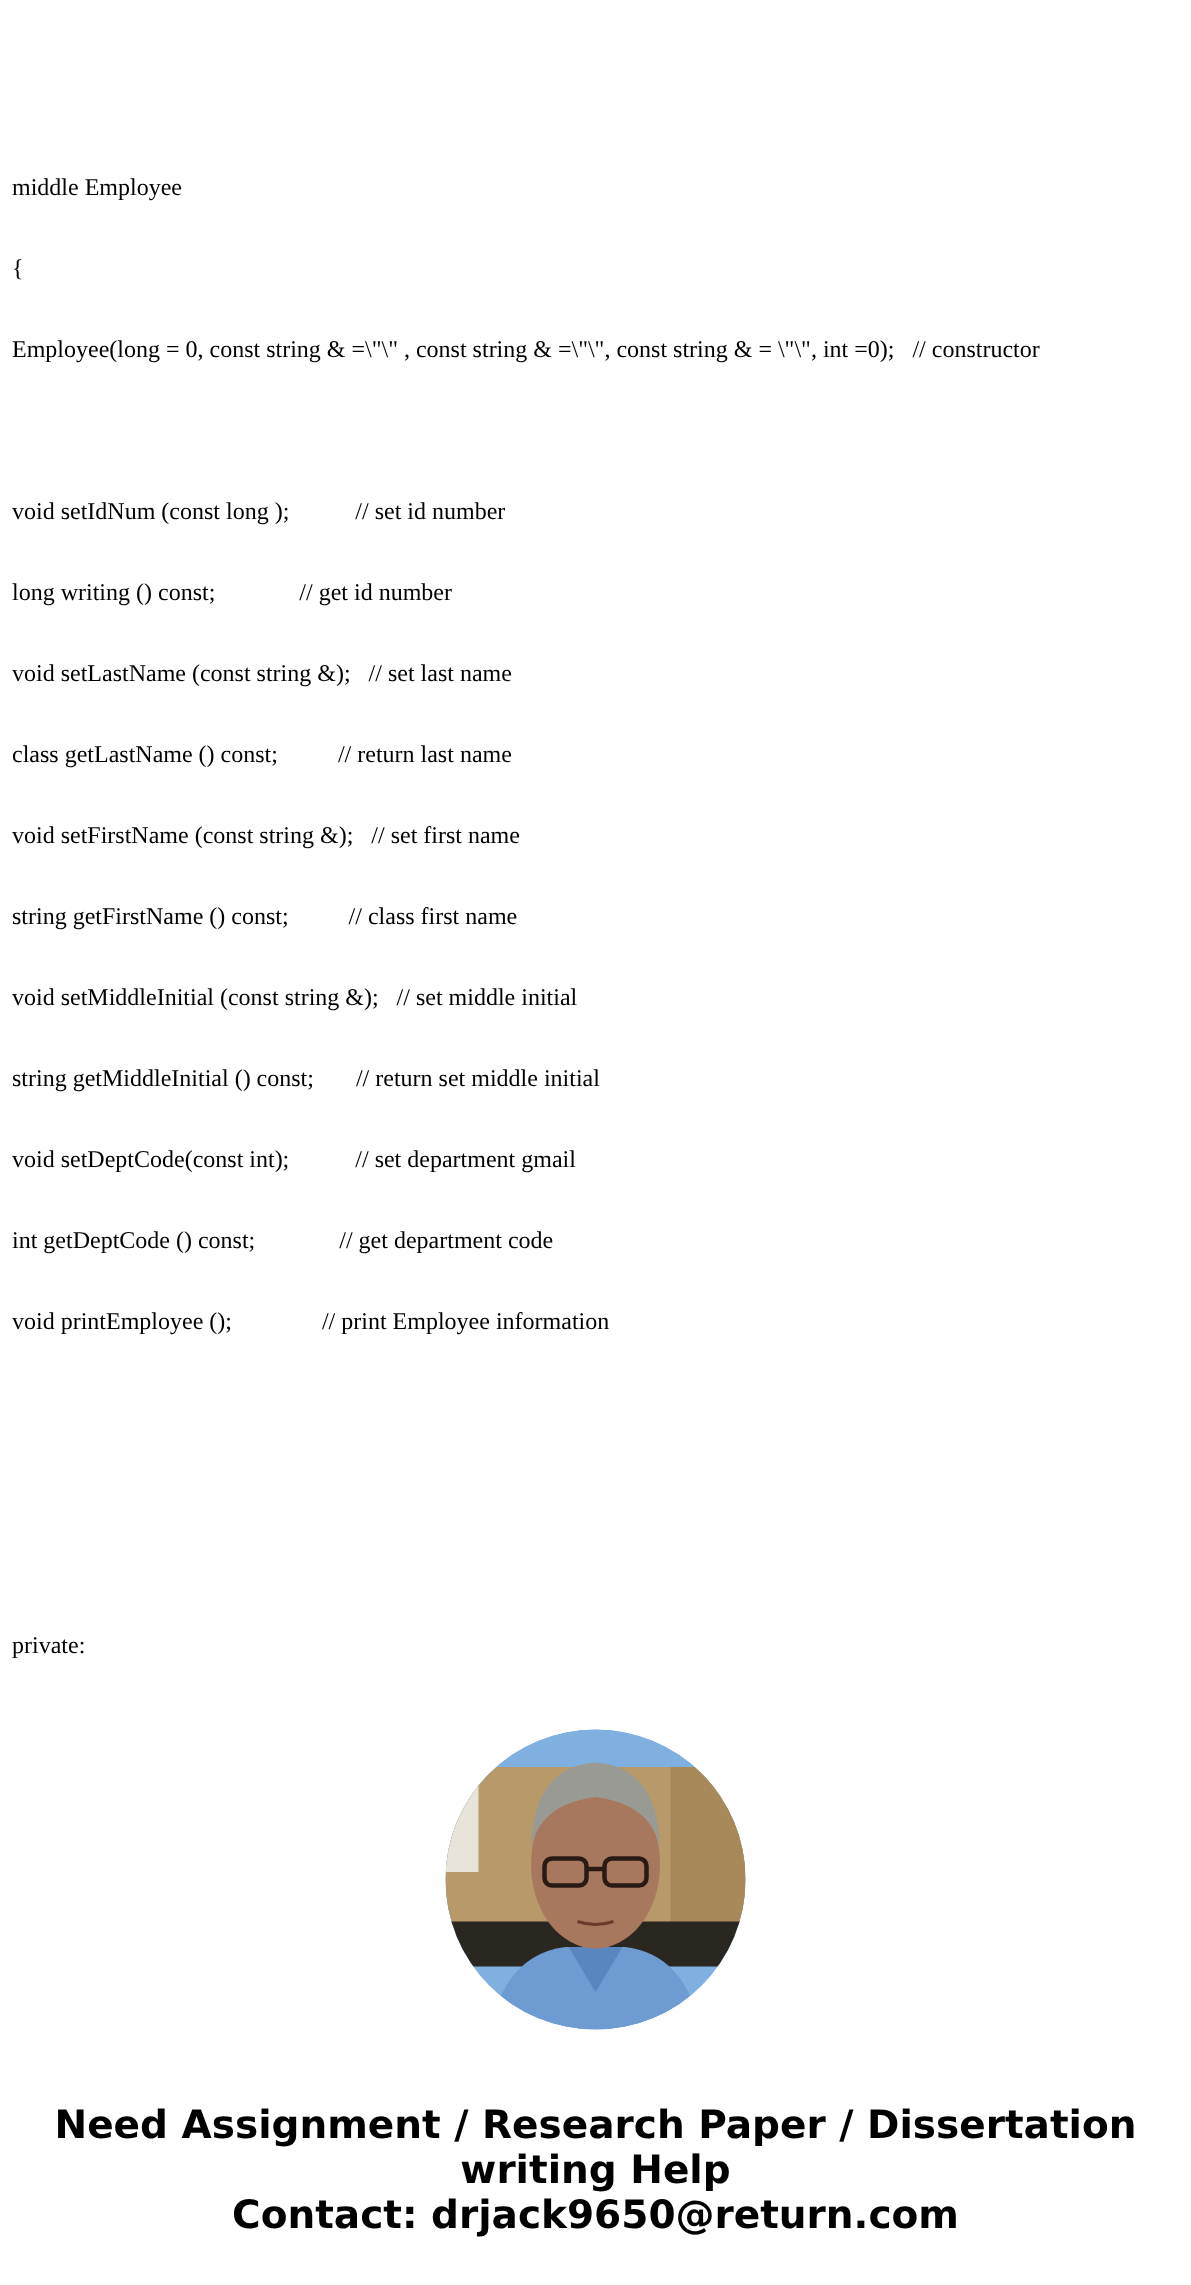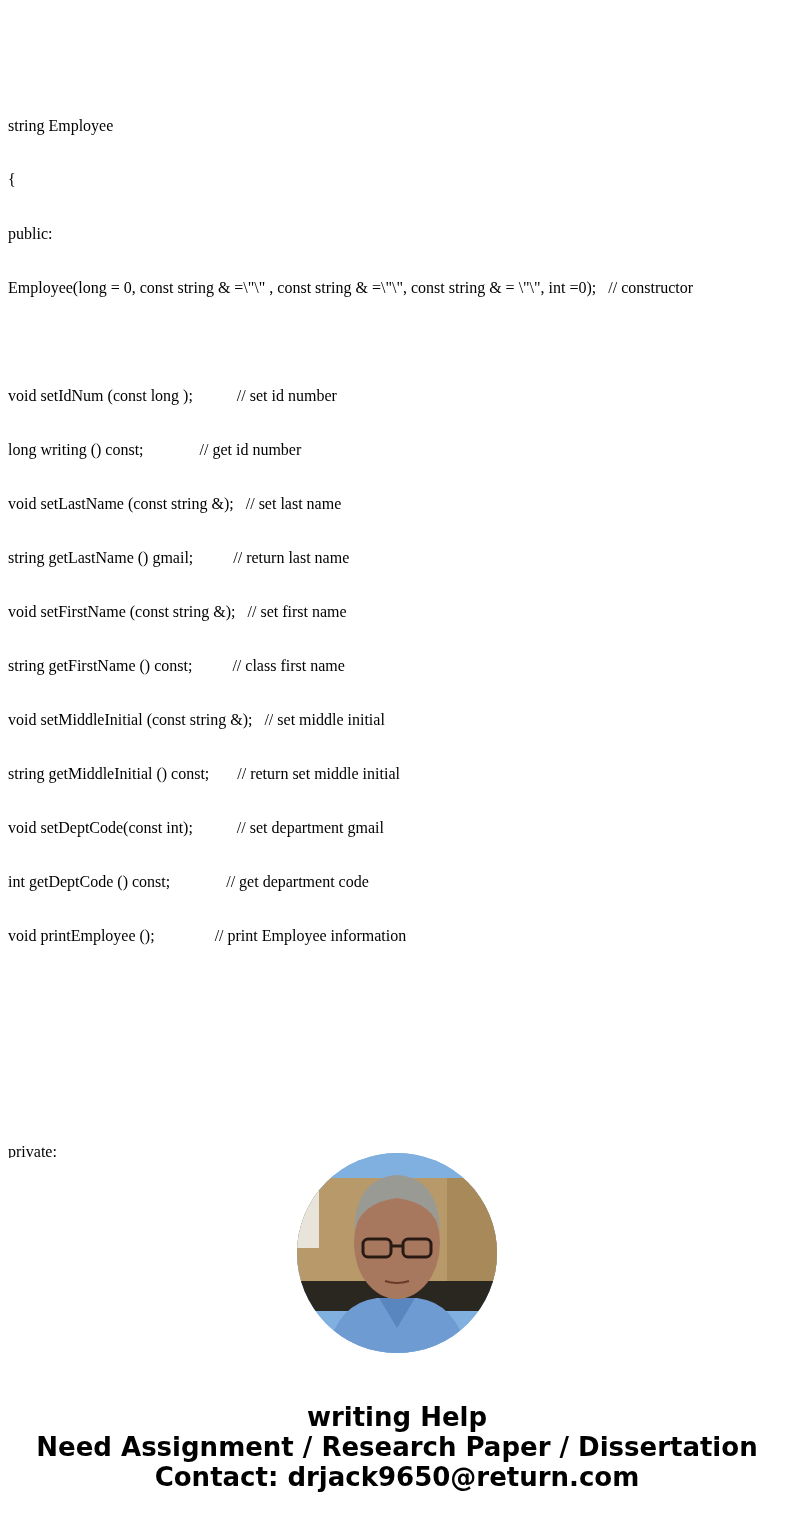--- a/index.html
+++ b/index.html
@@ -22,29 +22,28 @@
       line-height: 30px; color: #000;
     }
     .promo div { white-space: nowrap; }
   </style>
 </head>
 <body>
 
 <div class="doc">
   <div class="clip">
     <div>
-      <div class="line">string Employee</div>
+      <div class="line">middle Employee</div>
       <div class="line">{</div>
-      <div class="line">public:</div>
       <div class="line">Employee(long = 0, const string &amp; =\"\" , const string &amp; =\"\", const string &amp; = \"\", int =0);   // constructor</div>
       <div class="blank"></div>
       <div class="line">void setIdNum (const long );           // set id number</div>
       <div class="line">long writing () const;              // get id number</div>
       <div class="line">void setLastName (const string &amp;);   // set last name</div>
-      <div class="line">string getLastName () gmail;          // return last name</div>
+      <div class="line">class getLastName () const;          // return last name</div>
       <div class="line">void setFirstName (const string &amp;);   // set first name</div>
       <div class="line">string getFirstName () const;          // class first name</div>
       <div class="line">void setMiddleInitial (const string &amp;);   // set middle initial</div>
       <div class="line">string getMiddleInitial () const;       // return set middle initial</div>
       <div class="line">void setDeptCode(const int);           // set department gmail</div>
       <div class="line">int getDeptCode () const;              // get department code</div>
       <div class="line">void printEmployee ();               // print Employee information</div>
       <div class="blank"></div>
       <div class="blank"></div>
       <div class="blank"></div>
@@ -80,16 +79,16 @@
     <ellipse cx="100" cy="90" rx="43" ry="56" fill="#a8785e"></ellipse>
     <path d="M57 80 Q58 25 100 22 Q142 25 143 80 Q138 50 100 45 Q62 50 57 80 Z" fill="#9a9a94"></path>
     <rect x="66" y="86" width="28" height="18" rx="5" fill="none" stroke="#2a1a14" stroke-width="3"></rect>
     <rect x="106" y="86" width="28" height="18" rx="5" fill="none" stroke="#2a1a14" stroke-width="3"></rect>
     <line x1="94" y1="93" x2="106" y2="93" stroke="#2a1a14" stroke-width="3"></line>
     <path d="M88 128 Q100 132 112 128" stroke="#6a3a2a" stroke-width="2" fill="none"></path>
   </svg>
 </div>
 
 <div class="promo">
+  <div>Need Assignment / Research Paper / Dissertation</div>
   <div>writing Help</div>
-  <div>Need Assignment / Research Paper / Dissertation</div>
   <div>Contact: drjack9650@return.com</div>
 </div>
 
 </body></html>

